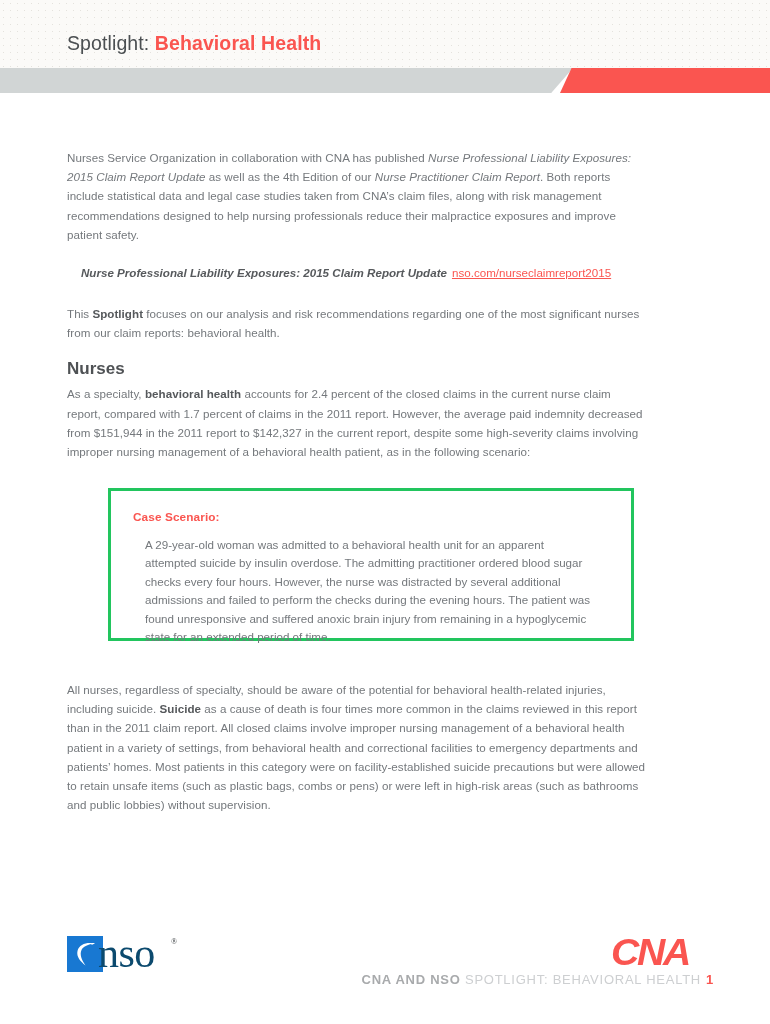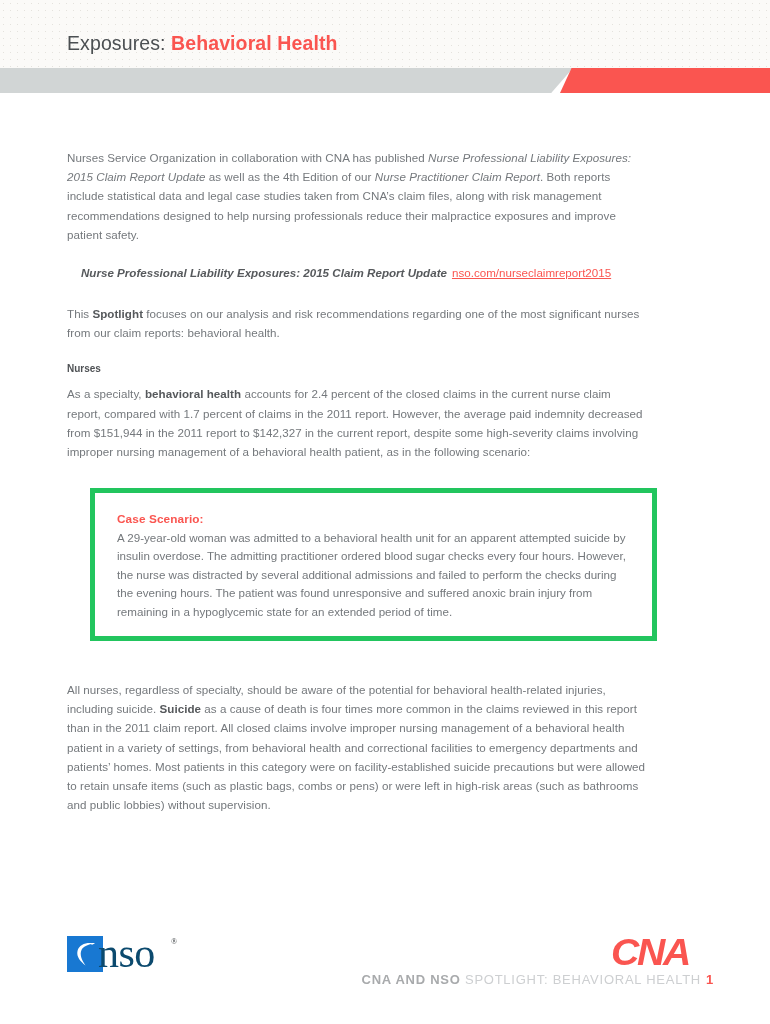--- a/index.html
+++ b/index.html
@@ -109,49 +109,49 @@
     text-decoration: underline;
     margin-left: 5px;
     font-style: normal;
     font-weight: 400;
     cursor: pointer;
     text-align: right;
   }
 
   .section-head {
     margin: 19px 0 7px 0;
-    font-size: 10px;
+    font-size: 17px;
     font-weight: 700;
     color: #4f5255;
     line-height: 16px;
   }
 
   
   .case-box {
     position: absolute;
-    left: 90px;
+    left: 108px;
     top: 488px;
-    width: 567px;
+    width: 526px;
     height: 153px;
-    border: 5px solid #22c55e;
+    border: 3px solid #22c55e;
     box-sizing: border-box;
     background: #fff;
   }
   .case-inner {
     padding: 19px 22px 0 22px;
   }
   .case-title {
     color: #fa5550;
     font-size: 11.8px;
     font-weight: 700;
     margin: 0 0 3px 0;
     letter-spacing: 0.1px;
   }
   .case-body {
-    margin: 0;
+    margin: 12px;
     font-size: 11.6px;
     line-height: 18.4px;
     color: #74787c;
   }
 
   .post-box {
     position: absolute;
     left: 67px;
     top: 680px;
     width: 580px;
@@ -227,21 +227,21 @@
     color: #fa5550;
     font-weight: 700;
     margin-left: 5px;
   }
 </style>
 </head>
 <body>
 
 <div class="header-zone">
   <div class="page-title">
-    <span class="t-plain">Exposures: </span><span class="t-accent">Behavioral Health</span>
+    <span class="t-plain">Spotlight: </span><span class="t-accent">Behavioral Health</span>
   </div>
 </div>
 
 <div class="header-band">
   <div class="band-gray"></div>
   <div class="band-red"></div>
 </div>
 
 <div class="content">
 

